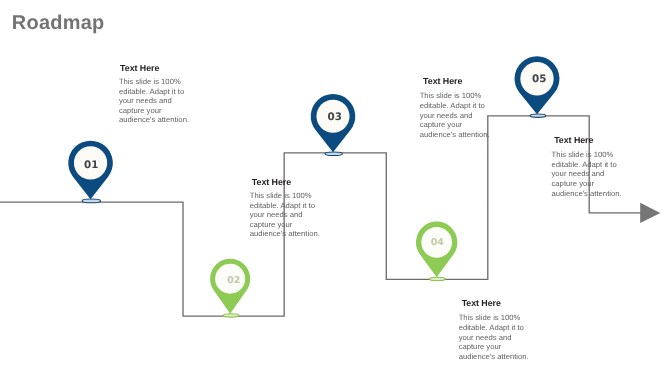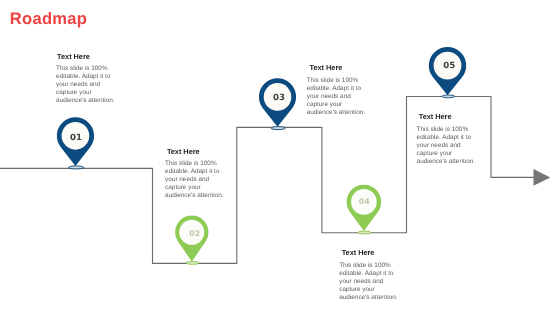--- a/index.html
+++ b/index.html
@@ -1,22 +1,22 @@
 <!DOCTYPE html>
 <html><head>
 <meta charset="utf-8">
 <style>
   html,body{margin:0;padding:0;}
   body{width:560px;height:315px;background:#ffffff;text-rendering:geometricPrecision;
        font-family:"Liberation Sans",sans-serif;overflow:hidden;
        -webkit-font-smoothing:antialiased;}
   #slide{position:relative;width:560px;height:315px;background:#fff;}
   #title{position:absolute;left:9.8px;top:11px;font-size:16.6px;font-weight:bold;
-         color:#ef4444;letter-spacing:0.25px;line-height:16px;}
-  .blk{position:absolute;}
+         color:#737373;letter-spacing:0.25px;line-height:16px;}
+  .blk{position:absolute;margin-left:43px;}
   .blk .hd{font-size:7.4px;font-weight:bold;color:#231f20;letter-spacing:-0.05px;}
   .blk .bd{font-size:6.4px;line-height:8.05px;color:#606163;letter-spacing:0px;}
   svg.art{position:absolute;left:0;top:0;pointer-events:none;}
   .pinnum{font-family:"DejaVu Sans",sans-serif;font-weight:bold;text-anchor:middle;
           -webkit-font-smoothing:antialiased;text-rendering:geometricPrecision;}
 </style>
 </head>
 <body>
 
 <div id="slide">

